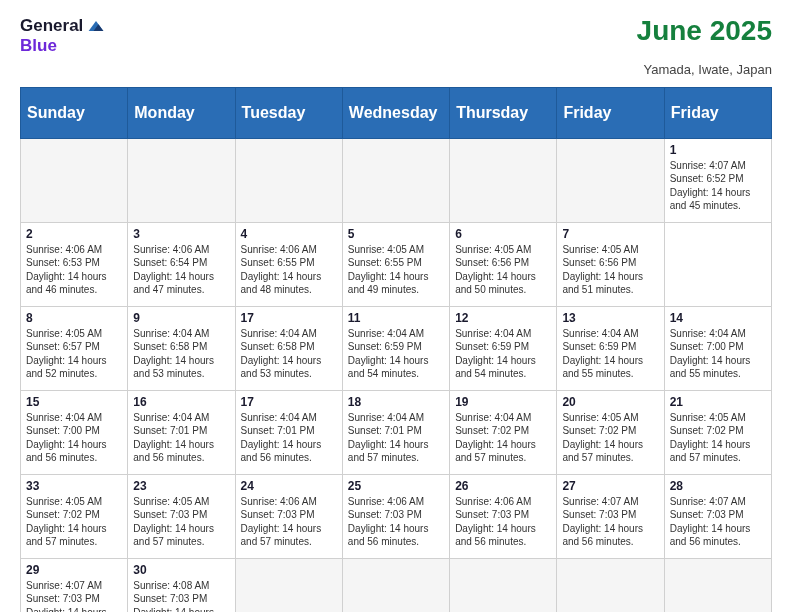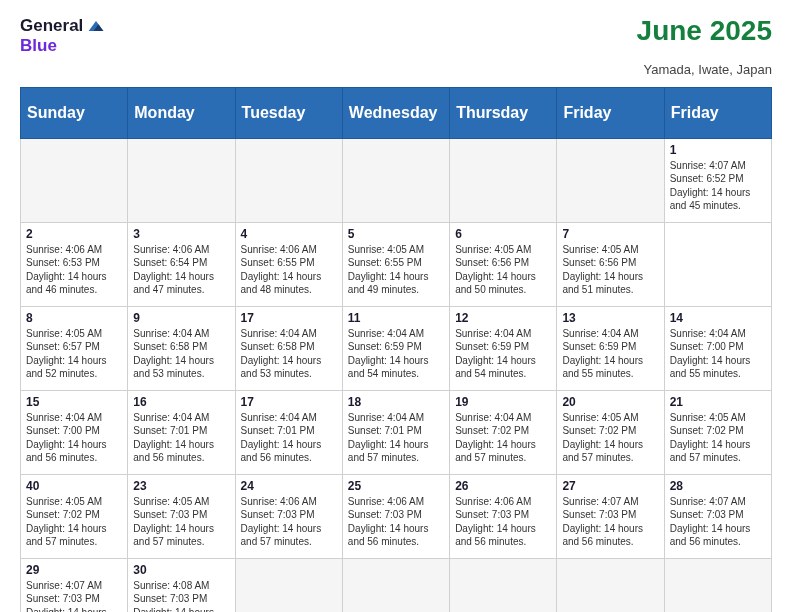--- a/index.html
+++ b/index.html
@@ -161,21 +161,21 @@
         <tr>
           <td><span class="day-num">15</span><span class="cell-text">Sunrise: 4:04 AM<br>Sunset: 7:00 PM<br>Daylight: 14 hours and 56 minutes.</span></td>
           <td><span class="day-num">16</span><span class="cell-text">Sunrise: 4:04 AM<br>Sunset: 7:01 PM<br>Daylight: 14 hours and 56 minutes.</span></td>
           <td><span class="day-num">17</span><span class="cell-text">Sunrise: 4:04 AM<br>Sunset: 7:01 PM<br>Daylight: 14 hours and 56 minutes.</span></td>
           <td><span class="day-num">18</span><span class="cell-text">Sunrise: 4:04 AM<br>Sunset: 7:01 PM<br>Daylight: 14 hours and 57 minutes.</span></td>
           <td><span class="day-num">19</span><span class="cell-text">Sunrise: 4:04 AM<br>Sunset: 7:02 PM<br>Daylight: 14 hours and 57 minutes.</span></td>
           <td><span class="day-num">20</span><span class="cell-text">Sunrise: 4:05 AM<br>Sunset: 7:02 PM<br>Daylight: 14 hours and 57 minutes.</span></td>
           <td><span class="day-num">21</span><span class="cell-text">Sunrise: 4:05 AM<br>Sunset: 7:02 PM<br>Daylight: 14 hours and 57 minutes.</span></td>
         </tr>
         <tr>
-          <td><span class="day-num">40</span><span class="cell-text">Sunrise: 4:05 AM<br>Sunset: 7:02 PM<br>Daylight: 14 hours and 57 minutes.</span></td>
+          <td><span class="day-num">33</span><span class="cell-text">Sunrise: 4:05 AM<br>Sunset: 7:02 PM<br>Daylight: 14 hours and 57 minutes.</span></td>
           <td><span class="day-num">23</span><span class="cell-text">Sunrise: 4:05 AM<br>Sunset: 7:03 PM<br>Daylight: 14 hours and 57 minutes.</span></td>
           <td><span class="day-num">24</span><span class="cell-text">Sunrise: 4:06 AM<br>Sunset: 7:03 PM<br>Daylight: 14 hours and 57 minutes.</span></td>
           <td><span class="day-num">25</span><span class="cell-text">Sunrise: 4:06 AM<br>Sunset: 7:03 PM<br>Daylight: 14 hours and 56 minutes.</span></td>
           <td><span class="day-num">26</span><span class="cell-text">Sunrise: 4:06 AM<br>Sunset: 7:03 PM<br>Daylight: 14 hours and 56 minutes.</span></td>
           <td><span class="day-num">27</span><span class="cell-text">Sunrise: 4:07 AM<br>Sunset: 7:03 PM<br>Daylight: 14 hours and 56 minutes.</span></td>
           <td><span class="day-num">28</span><span class="cell-text">Sunrise: 4:07 AM<br>Sunset: 7:03 PM<br>Daylight: 14 hours and 56 minutes.</span></td>
         </tr>
         <tr class="last-row">
           <td><span class="day-num">29</span><span class="cell-text">Sunrise: 4:07 AM<br>Sunset: 7:03 PM<br>Daylight: 14 hours and 55 minutes.</span></td>
           <td><span class="day-num">30</span><span class="cell-text">Sunrise: 4:08 AM<br>Sunset: 7:03 PM<br>Daylight: 14 hours and 55 minutes.</span></td>

